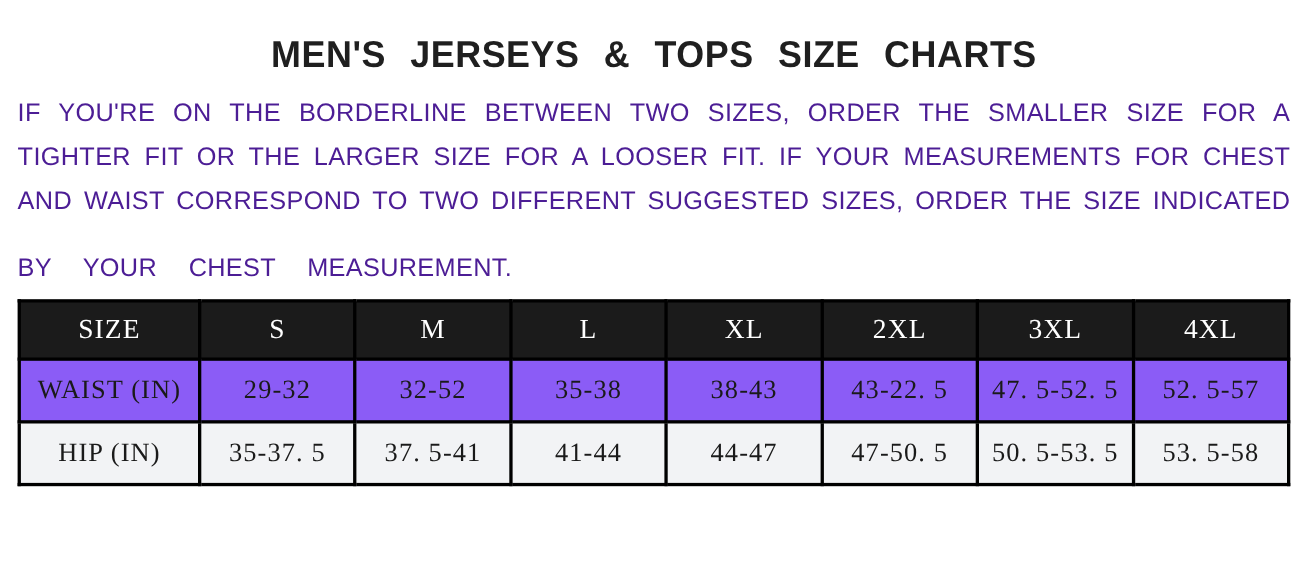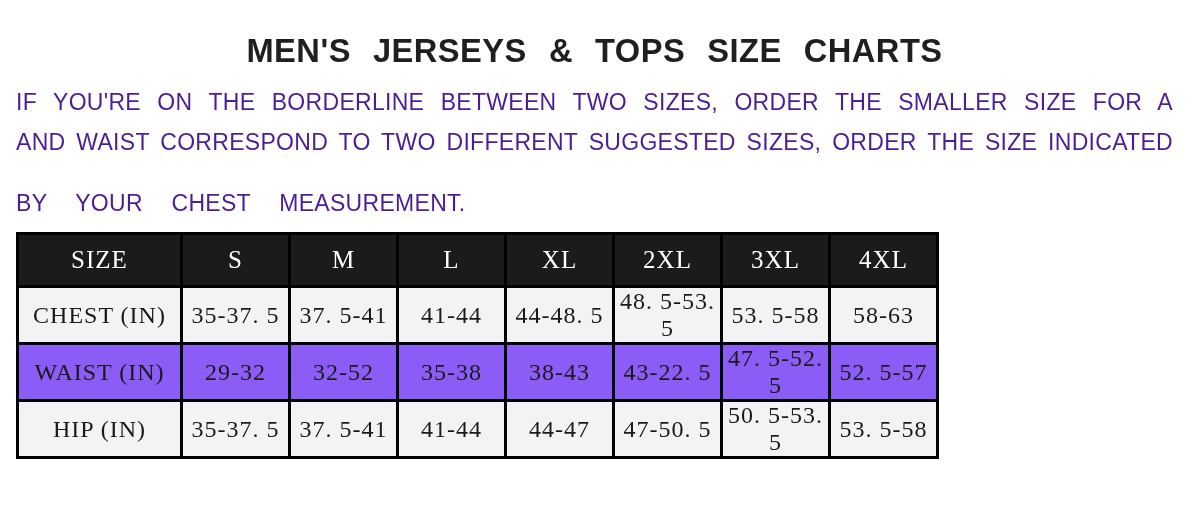--- a/index.html
+++ b/index.html
@@ -40,21 +40,21 @@
     white-space: normal;
     text-align: justify;
     text-align-last: justify;
   }
   .intro-line.last {
     word-spacing: 22px;
     margin-top: 21px;
   }
   table.size-chart {
     margin-top: 9px;
-    width: 923px;
+    width: 1157px;
     border-collapse: collapse;
     table-layout: fixed;
     font-family: "Liberation Serif", serif;
     color: #1a1a1a;
     padding-left: 35px;
   }
   .size-chart th,
   .size-chart td {
     border: 3px solid #000000;
     text-align: center;
@@ -80,20 +80,21 @@
 </style>
 </head>
 <body>
 
 <div class="page">
 
   <h1 class="page-title">MEN'S JERSEYS &amp; TOPS SIZE CHARTS</h1>
 
   <div class="intro">
     <div class="intro-line justified">IF YOU'RE ON THE BORDERLINE BETWEEN TWO SIZES, ORDER THE SMALLER SIZE FOR A</div>
+    <div class="intro-line justified">TIGHTER FIT OR THE LARGER SIZE FOR A LOOSER FIT. IF YOUR MEASUREMENTS FOR CHEST</div>
     <div class="intro-line justified">AND WAIST CORRESPOND TO TWO DIFFERENT SUGGESTED SIZES, ORDER THE SIZE INDICATED</div>
     <div class="intro-line last">BY YOUR CHEST MEASUREMENT.</div>
   </div>
 
   <table class="size-chart">
     <colgroup>
       <col style="width:164px">
       <col>
         <col>
         <col>
@@ -108,30 +109,20 @@
         <th>S</th>
         <th>M</th>
         <th>L</th>
         <th>XL</th>
         <th>2XL</th>
         <th>3XL</th>
         <th>4XL</th>
       </tr>
     </thead>
     <tbody>
-      <tr class="alt">
-        <td>CHEST (IN)</td>
-        <td>35-37. 5</td>
-        <td>37. 5-41</td>
-        <td>41-44</td>
-        <td>44-48. 5</td>
-        <td>48. 5-53. 5</td>
-        <td>53. 5-58</td>
-        <td>58-63</td>
-      </tr>
       <tr class="plain">
         <td>WAIST (IN)</td>
         <td>29-32</td>
         <td>32-52</td>
         <td>35-38</td>
         <td>38-43</td>
         <td>43-22. 5</td>
         <td>47. 5-52. 5</td>
         <td>52. 5-57</td>
       </tr>

